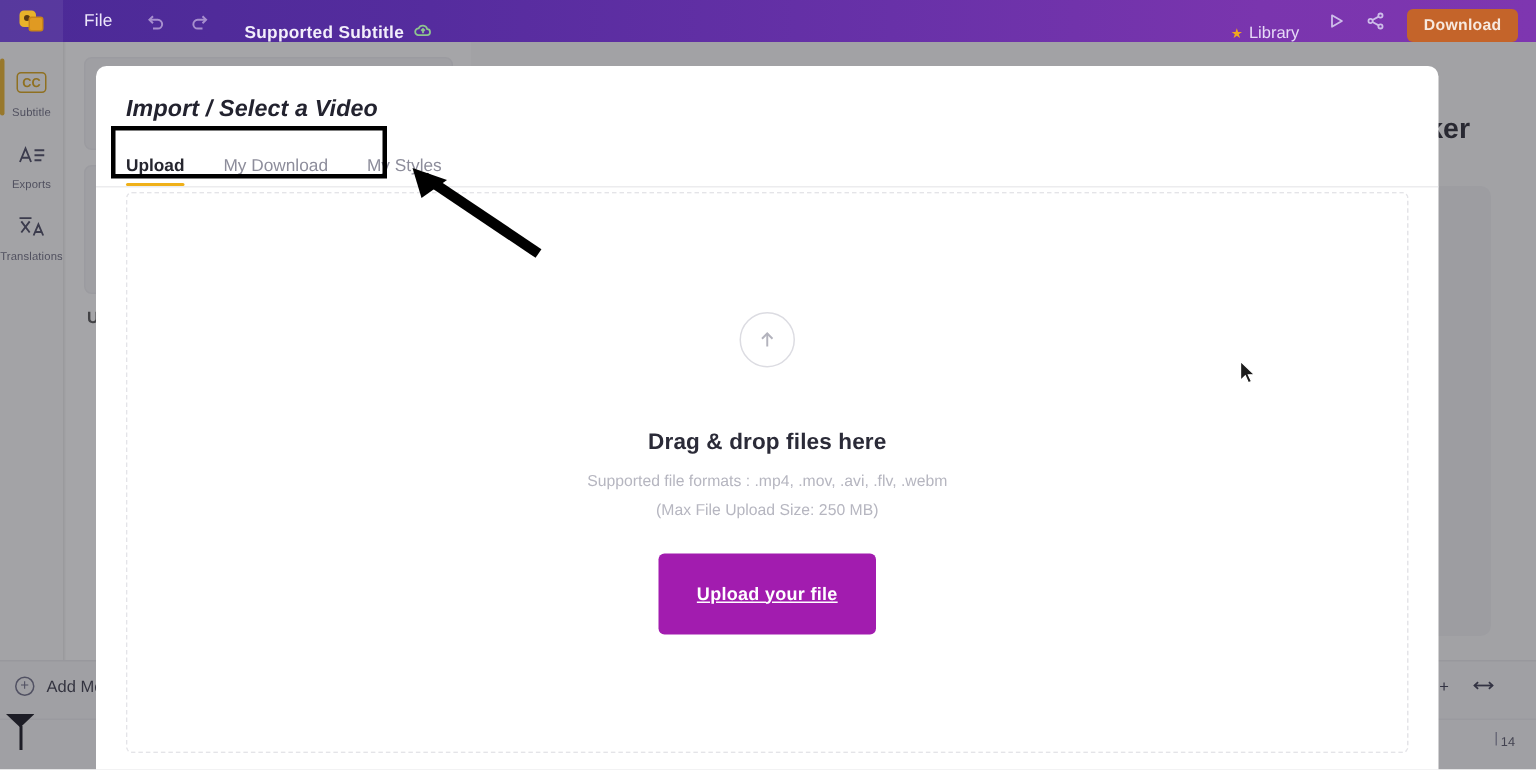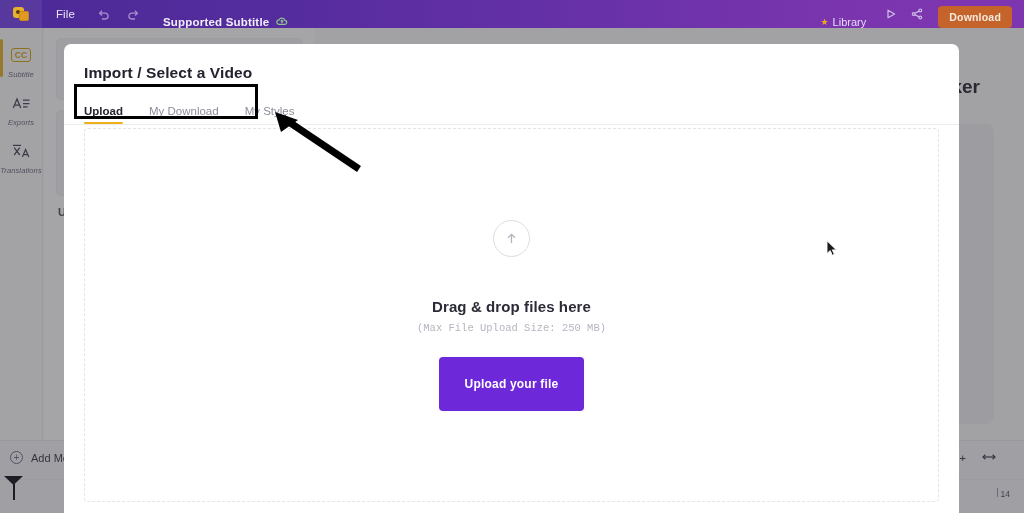--- a/index.html
+++ b/index.html
@@ -75,21 +75,21 @@
   }
   .rail-item { display:flex; flex-direction:column; align-items:center; padding:8px 0 6px; position:relative; }
   .rail-item.active:before {
     content:""; position:absolute; left:0; top:2px; width:2.5px; height:38px; background:#e8b22a; border-radius:2px;
   }
   .rail-ico { height:20px; display:flex; align-items:center; justify-content:center; }
   .cc-box {
     border:1.6px solid #d9a417; color:#d9a417; border-radius:3px;
     font-size:8.5px; font-weight:bold; padding:1.5px 3px; line-height:1;
   }
-  .rail-lbl { font-size:7.5px; color:#6e6e82; margin-top:5px; letter-spacing:.1px;font-style:italic; }
+  .rail-lbl { font-size:7.5px; color:#6e6e82; margin-top:5px; letter-spacing:.1px; }
 
   .leftpanel {
     position:absolute; left:44px; top:0; width:270px; height:412px; background:#ffffff;
   }
   .lp-card {
     margin:10px 12px 0; height:62px; background:#f4f4f6; border:1px solid #eeeef1; border-radius:5px;
   }
   .lp-card.tall { height:86px; }
   .lp-text { padding:10px 14px 0; font-size:11px; color:#555; font-weight:bold; }
 
@@ -137,21 +137,21 @@
     position:absolute; left:0; top:28px; width:1024px; height:485px;
     background: rgba(40,40,48,0.42); z-index:20;
   }
 
   
   .modal {
     position:absolute; left:64px; top:44px; width:895px; height:478px;
     background:#ffffff; border-radius:7px; z-index:30; overflow:hidden;
   }
   .modal-title {
-    padding:20px 0 0 20px; font-size:15.5px; font-weight:bold; color:#23232f; letter-spacing:.1px;
+    padding:20px 0 0 20px; font-size:15.5px; font-weight:bold; color:#23232f; letter-spacing:.1px;font-style:italic;
   }
   .tabs {
     margin-top:12px; padding-left:20px; height:31px;
     border-bottom:1px solid #ececee; display:flex; align-items:flex-end; gap:26px;
   }
   .tab {
     font-size:11.5px; color:#8d8d9b; padding-bottom:7px; position:relative;
   }
   .tab.active { color:#26262f; font-weight:bold; }
   .tab.active:after {
@@ -163,24 +163,24 @@
     border:1px dashed #e4e4e8; border-radius:4px;
     display:flex; flex-direction:column; align-items:center; justify-content:center;
   }
   .up-circle {
     width:37px; height:37px; border-radius:50%; border:1.4px solid #dcdce2;
     display:flex; align-items:center; justify-content:center;
     color:#b3b3bd; font-size:17px; line-height:1; margin-bottom:20px;
   }
   .dz-title { font-size:15px; font-weight:bold; color:#2b2b38; letter-spacing:.1px;margin-top:21px; }
   .dz-sub { font-size:10.5px; color:#b6b6c0; margin-top:12px; }
-  .dz-sub2 { font-size:10.5px; color:#b6b6c0; margin-top:7px;font-family:Liberation Mono, monospace; }
+  .dz-sub2 { font-size:10.5px; color:#b6b6c0; margin-top:7px; }
   .btn-upload {
-    margin-top:23px; background:#6d28d9; color:#ffffff; font-size:12px; font-weight:bold;
-    padding:20px 26px; border-radius:4px; letter-spacing:.2px;
+    margin-top:23px; background:#a21caf; color:#ffffff; font-size:12px; font-weight:bold;
+    padding:20px 26px; border-radius:4px; letter-spacing:.2px;text-decoration:underline;
   }
 
   
   .anno-box {
     position:absolute; left:74px; top:84px; width:184px; height:35px;
     border:3.5px solid #000000; z-index:45;
   }
   .anno-arrow { position:absolute; left:262px; top:108px; z-index:45; }
 
   
@@ -332,20 +332,21 @@
     </div>
 
     <div class="dropzone">
       <div class="up-circle">
         <svg width="15" height="15" viewBox="0 0 15 15" fill="none" stroke="#b3b3bd" stroke-width="1.3">
           <path d="M7.5 12V3.4"></path>
             <path d="M4 6.8 7.5 3.3 11 6.8"></path>
         </svg>
       </div>
       <div class="dz-title">Drag &amp; drop files here</div>
+      <div class="dz-sub">Supported file formats : .mp4, .mov, .avi, .flv, .webm</div>
       <div class="dz-sub2">(Max File Upload Size: 250 MB)</div>
       <div class="btn-upload">Upload your file</div>
     </div>
   </div>
 
   <div class="anno-box"></div>
   <div class="anno-arrow">
     <svg width="104" height="66" viewBox="0 0 104 66" fill="none">
       <path d="M97 61 L21 10" stroke="#000" stroke-width="7" stroke-linecap="butt"></path>
       <path d="M13 4 L36 12 L19 24 Z" fill="#000"></path>

